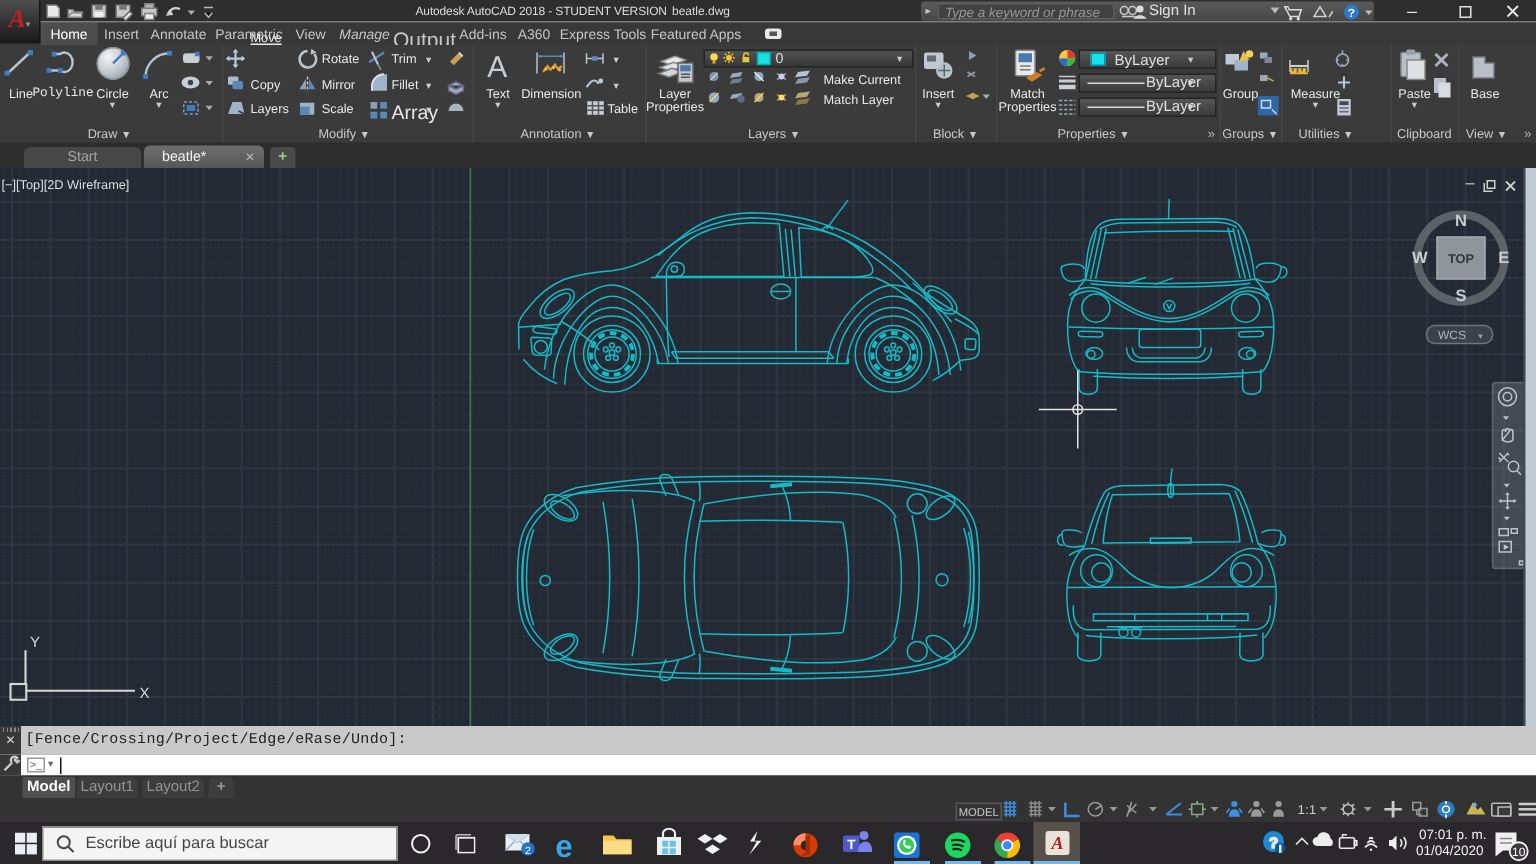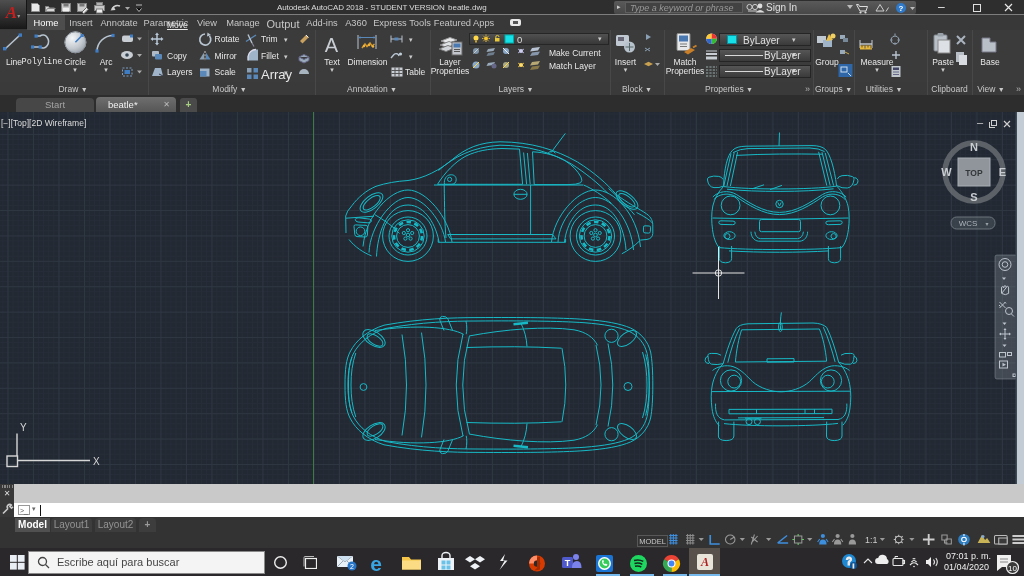--- a/index.html
+++ b/index.html
@@ -61,22 +61,22 @@
       <span style="display:block;width:5px;height:3px;background:#555;margin:2px auto 0"></span>
     </div>
 <div class="t" style="left:523px;top:17.5px;font-size:7px;color:#cfcfcf;">▾</div>
 <div class="abs" style="left:0;top:15px;width:1024px;height:15px;background:#383838"></div>
 <div class="abs" style="left:27px;top:15px;width:38px;height:15px;background:#4d4d4d"></div>
 <div class="t" style="left:46px;top:17.5px;font-size:9.3px;color:#ffffff;transform:translateX(-50%);">Home</div>
 <div class="t" style="left:81px;top:17.5px;font-size:9.3px;color:#c6c6c6;transform:translateX(-50%);">Insert</div>
 <div class="t" style="left:119px;top:17.5px;font-size:9.3px;color:#c6c6c6;transform:translateX(-50%);text-align:center;">Annotate</div>
 <div class="t" style="left:166px;top:17.5px;font-size:9.3px;color:#c6c6c6;transform:translateX(-50%);">Parametric</div>
 <div class="t" style="left:207px;top:17.5px;font-size:9.3px;color:#c6c6c6;transform:translateX(-50%);">View</div>
-<div class="t" style="left:243px;top:17.5px;font-size:9.3px;color:#c6c6c6;transform:translateX(-50%);">Manage</div>
-<div class="t" style="left:283px;top:17.5px;font-size:11px;color:#c6c6c6;transform:translateX(-50%);">Output</div>
+<div class="t" style="left:243px;top:17.5px;font-size:9.3px;color:#c6c6c6;transform:translateX(-50%);font-style:italic;">Manage</div>
+<div class="t" style="left:283px;top:17.5px;font-size:14px;color:#c6c6c6;transform:translateX(-50%);">Output</div>
 <div class="t" style="left:322px;top:17.5px;font-size:9.3px;color:#c6c6c6;transform:translateX(-50%);">Add-ins</div>
 <div class="t" style="left:356px;top:17.5px;font-size:9.3px;color:#c6c6c6;transform:translateX(-50%);">A360</div>
 <div class="t" style="left:402px;top:17.5px;font-size:9.3px;color:#c6c6c6;transform:translateX(-50%);">Express Tools</div>
 <div class="t" style="left:464px;top:17.5px;font-size:9.3px;color:#c6c6c6;transform:translateX(-50%);">Featured Apps</div>
 <div class="abs" style="left:0;top:30px;width:1024px;height:52px;background:#3b3b3b"></div>
 <div class="abs" style="left:0;top:82px;width:1024px;height:14px;background:#3a3a3a;border-bottom:1px solid #2d2d2d"></div>
 <div class="abs" style="left:148px;top:30px;width:1px;height:65px;background:#303030;border-right:1px solid #484848"></div>
 <div class="abs" style="left:315px;top:30px;width:1px;height:65px;background:#303030;border-right:1px solid #484848"></div>
 <div class="abs" style="left:430px;top:30px;width:1px;height:65px;background:#303030;border-right:1px solid #484848"></div>
 <div class="abs" style="left:610px;top:30px;width:1px;height:65px;background:#303030;border-right:1px solid #484848"></div>
@@ -548,20 +548,21 @@
       <text x="20" y="431" font-size="10" fill="#d6d6d6" font-family="Liberation Sans">Y</text>
       <text x="93" y="465" font-size="10" fill="#d6d6d6" font-family="Liberation Sans">X</text>
       <path d="M692.5,273 L744.5,273 M718.5,247 L718.5,299" stroke="#e4e4e4" stroke-width="1"></path>
       <circle cx="718.5" cy="273" r="3.2" stroke="#e4e4e4" fill="none"></circle>
       <rect x="1015.5" y="112" width="1.5" height="372" fill="#3d4a58"></rect>
       <rect x="1017" y="112" width="7" height="372" fill="#c3ccd4"></rect>
     </svg>
 <div class="abs" style="left:0;top:484px;width:1024px;height:19px;background:#c9c9c9"></div>
 <div class="abs" style="left:0;top:484px;width:14px;height:19px;background:#383838;color:#ddd;font-size:8px;text-align:center;line-height:19px">✕</div>
 <div class="abs" style="left:2px;top:484.5px;width:11px;height:3px;background:repeating-linear-gradient(90deg,#888 0,#888 1px,transparent 1px,transparent 2.5px)"></div>
+<div class="t" style="left:17px;top:488px;font-size:10px;color:#222;font-family:'Liberation Mono',monospace;letter-spacing:0.2px">[Fence/Crossing/Project/Edge/eRase/Undo]:</div>
 <div class="abs" style="left:0;top:503px;width:1024px;height:14px;background:#fff"></div>
 <div class="abs" style="left:0;top:503px;width:14px;height:14px;background:#383838"><svg width="14" height="14">
         <path d="M3,10.5 l5,-5 M8,5.5 a2.4,2.4 0 1 1 3.4,-3.4 l-1.5,1.5 1.6,1.6 1.5,-1.5" stroke="#c9c9c9" stroke-width="1.6" fill="none"></path>
       </svg></div>
 <div class="abs" style="left:18px;top:505px;width:12px;height:10px;border:1px solid #999;color:#555;font-size:7px;text-align:center;line-height:9px">&gt;_</div>
 <div class="t" style="left:32px;top:505px;font-size:7px;color:#666;">▾</div>
 <div class="abs" style="left:40px;top:504.5px;width:1.4px;height:11px;background:#111"></div>
 <div class="abs" style="left:0;top:517px;width:1024px;height:15px;background:#333"></div>
 <div class="abs" style="left:15px;top:518px;width:35px;height:14px;background:#505050;color:#fff;font-weight:bold;font-size:10px;text-align:center;line-height:14px">Model</div>
 <div class="abs" style="left:51px;top:518px;width:41px;height:14px;background:#3d3d3d;color:#949494;font-size:10px;text-align:center;line-height:14px;border-radius:4px 4px 0 0">Layout1</div>

